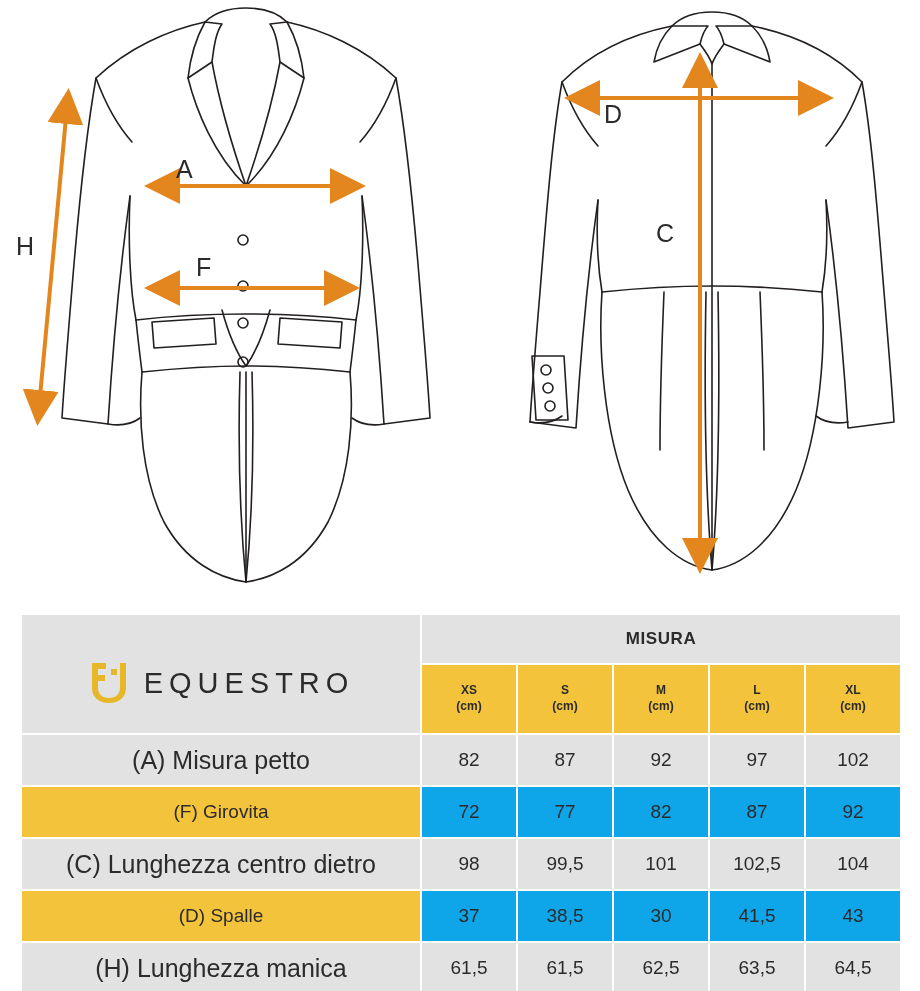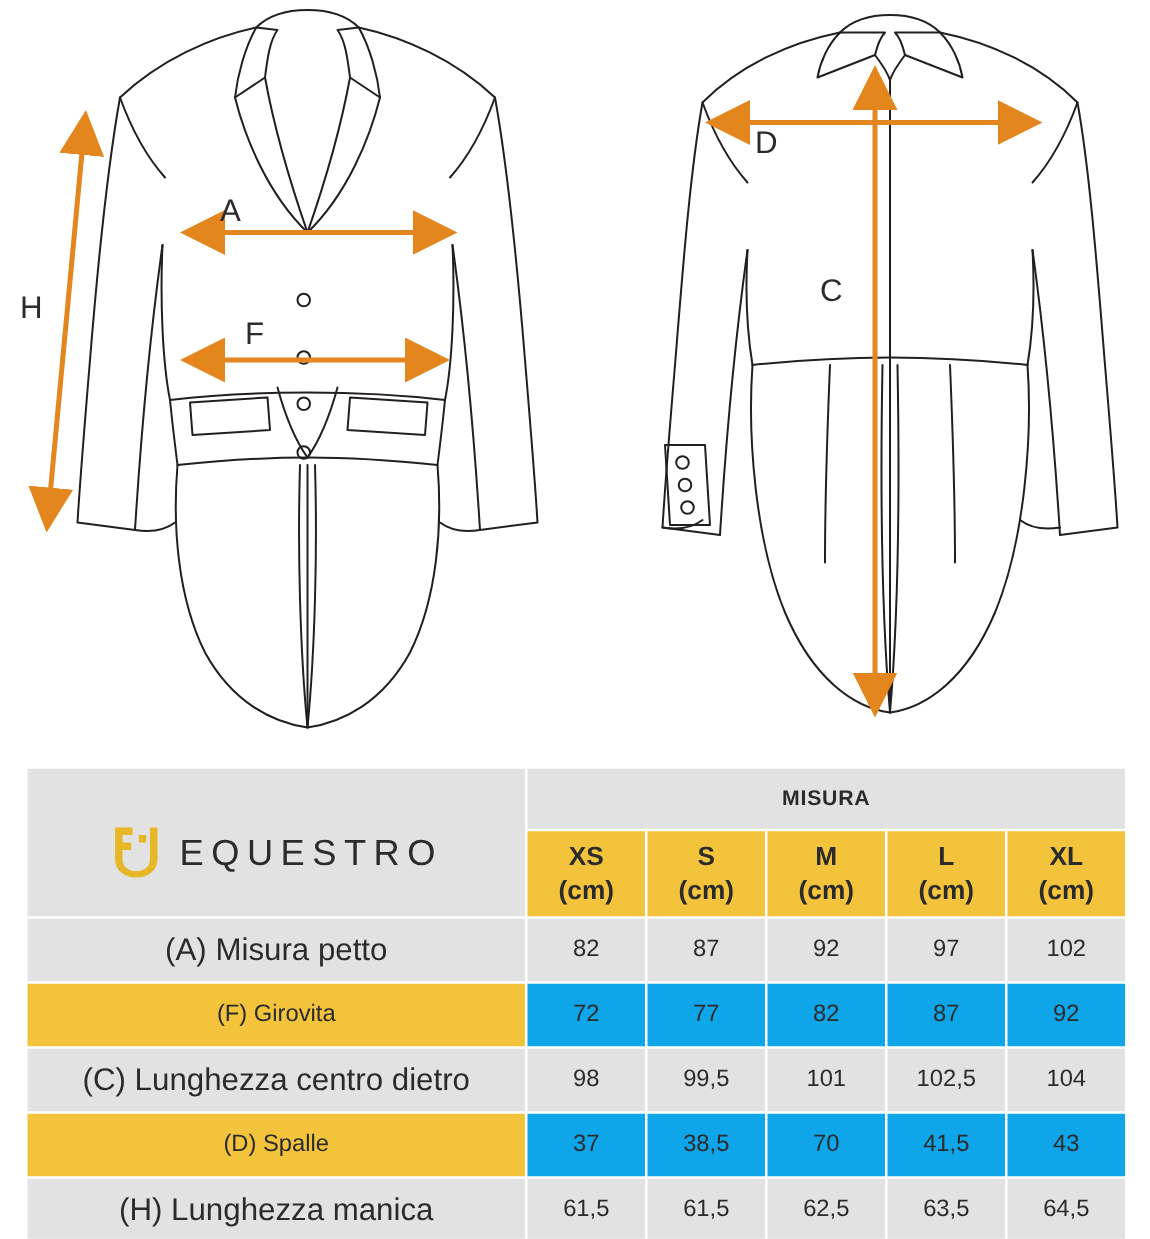--- a/index.html
+++ b/index.html
@@ -87,21 +87,21 @@
     height: 48px;
     font-size: 17px;
     font-weight: 700;
     color: #2b2b2b;
     letter-spacing: 0.6px;
     margin-left: 44px;
   }
   .size-head {
     background: #f3c33c;
     height: 68px;
-    font-size: 21px;
+    font-size: 12px;
     font-weight: 700;
     color: #2b2b2b;
     line-height: 1.3;
   }
   .row-label {
     background: #e2e2e2;
     text-align: left;
     padding-left: 34px;
     font-size: 25px;
     height: 50px;
@@ -314,21 +314,21 @@
           <td class="cell">99,5</td>
           <td class="cell">101</td>
           <td class="cell">102,5</td>
           <td class="cell">104</td>
         </tr>
 
         <tr>
           <td class="row-label-alt">(D) Spalle</td>
           <td class="cell-alt">37</td>
           <td class="cell-alt">38,5</td>
-          <td class="cell-alt">70</td>
+          <td class="cell-alt">30</td>
           <td class="cell-alt">41,5</td>
           <td class="cell-alt">43</td>
         </tr>
 
         <tr>
           <td class="row-label">(H) Lunghezza manica</td>
           <td class="cell">61,5</td>
           <td class="cell">61,5</td>
           <td class="cell">62,5</td>
           <td class="cell">63,5</td>

